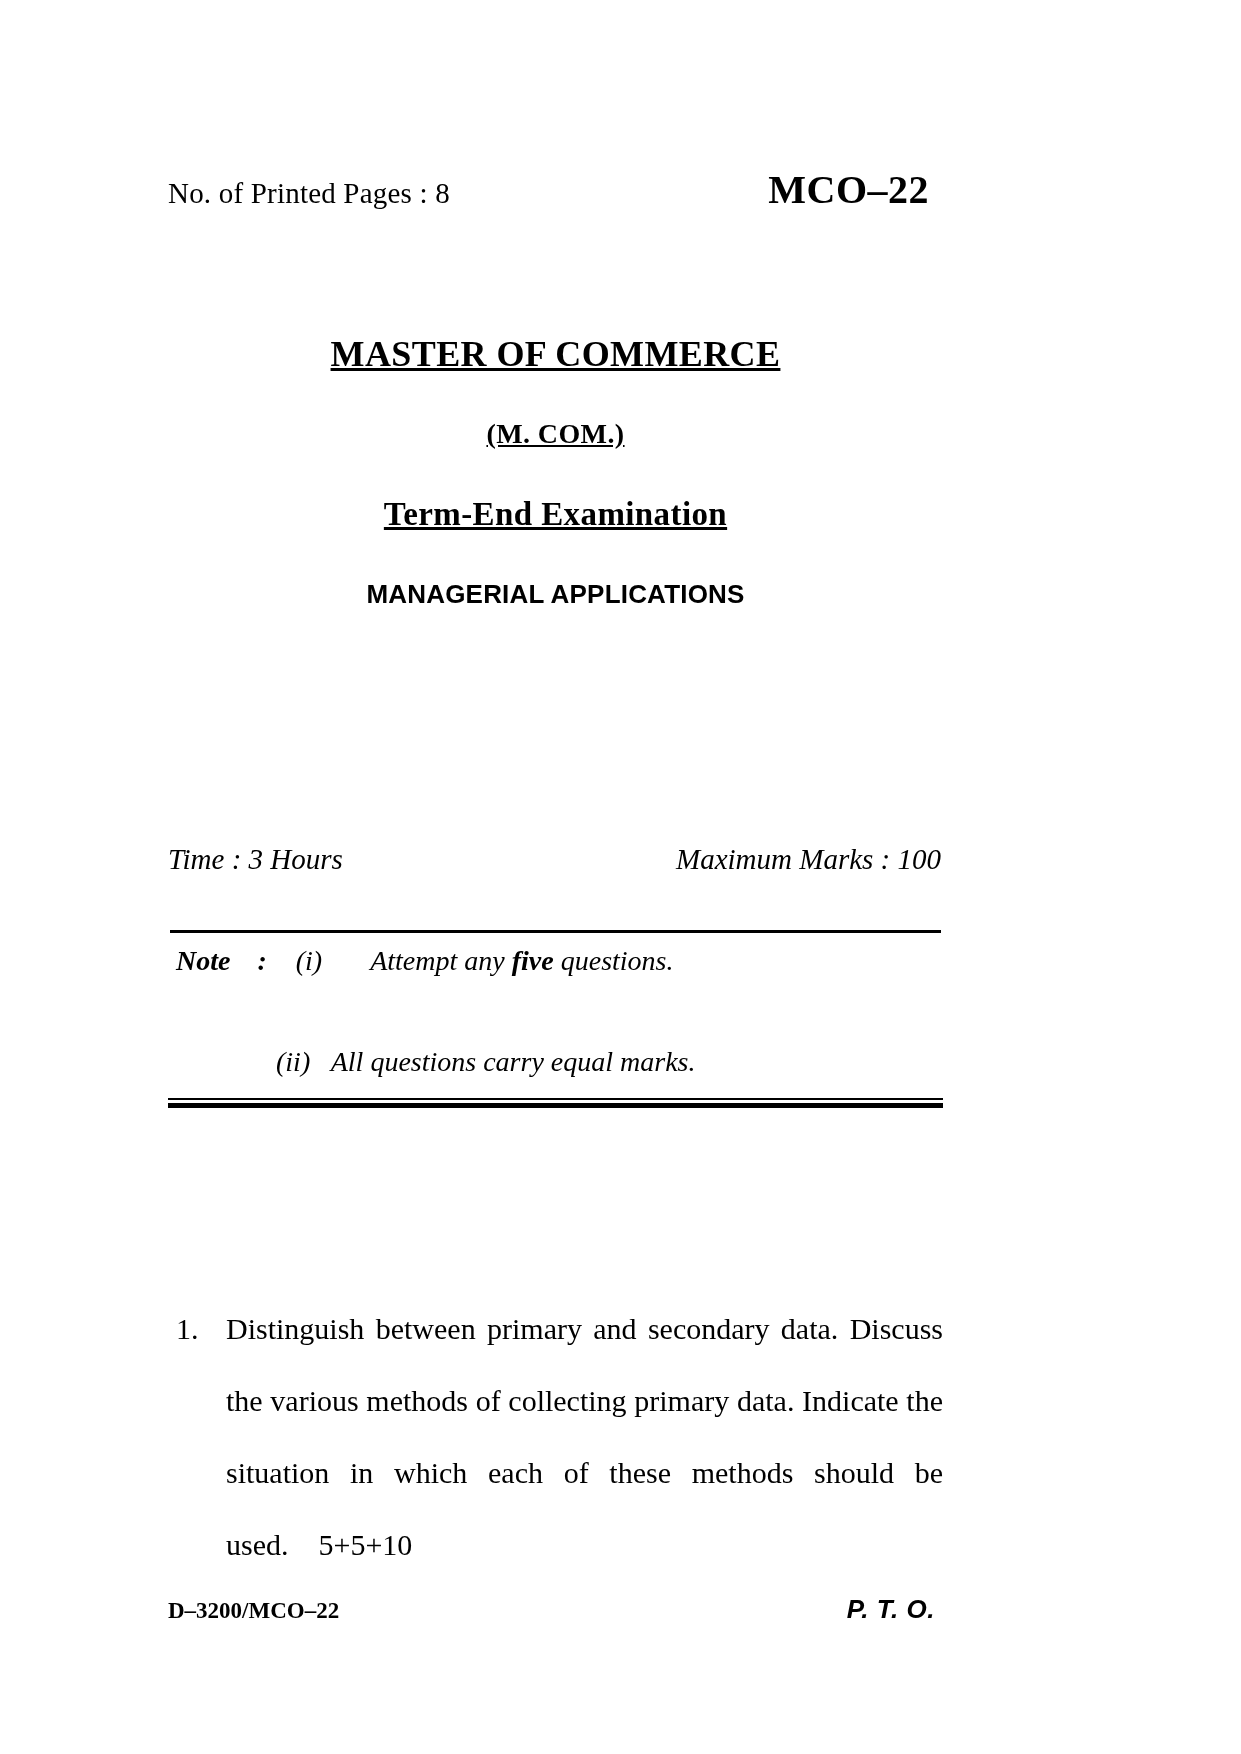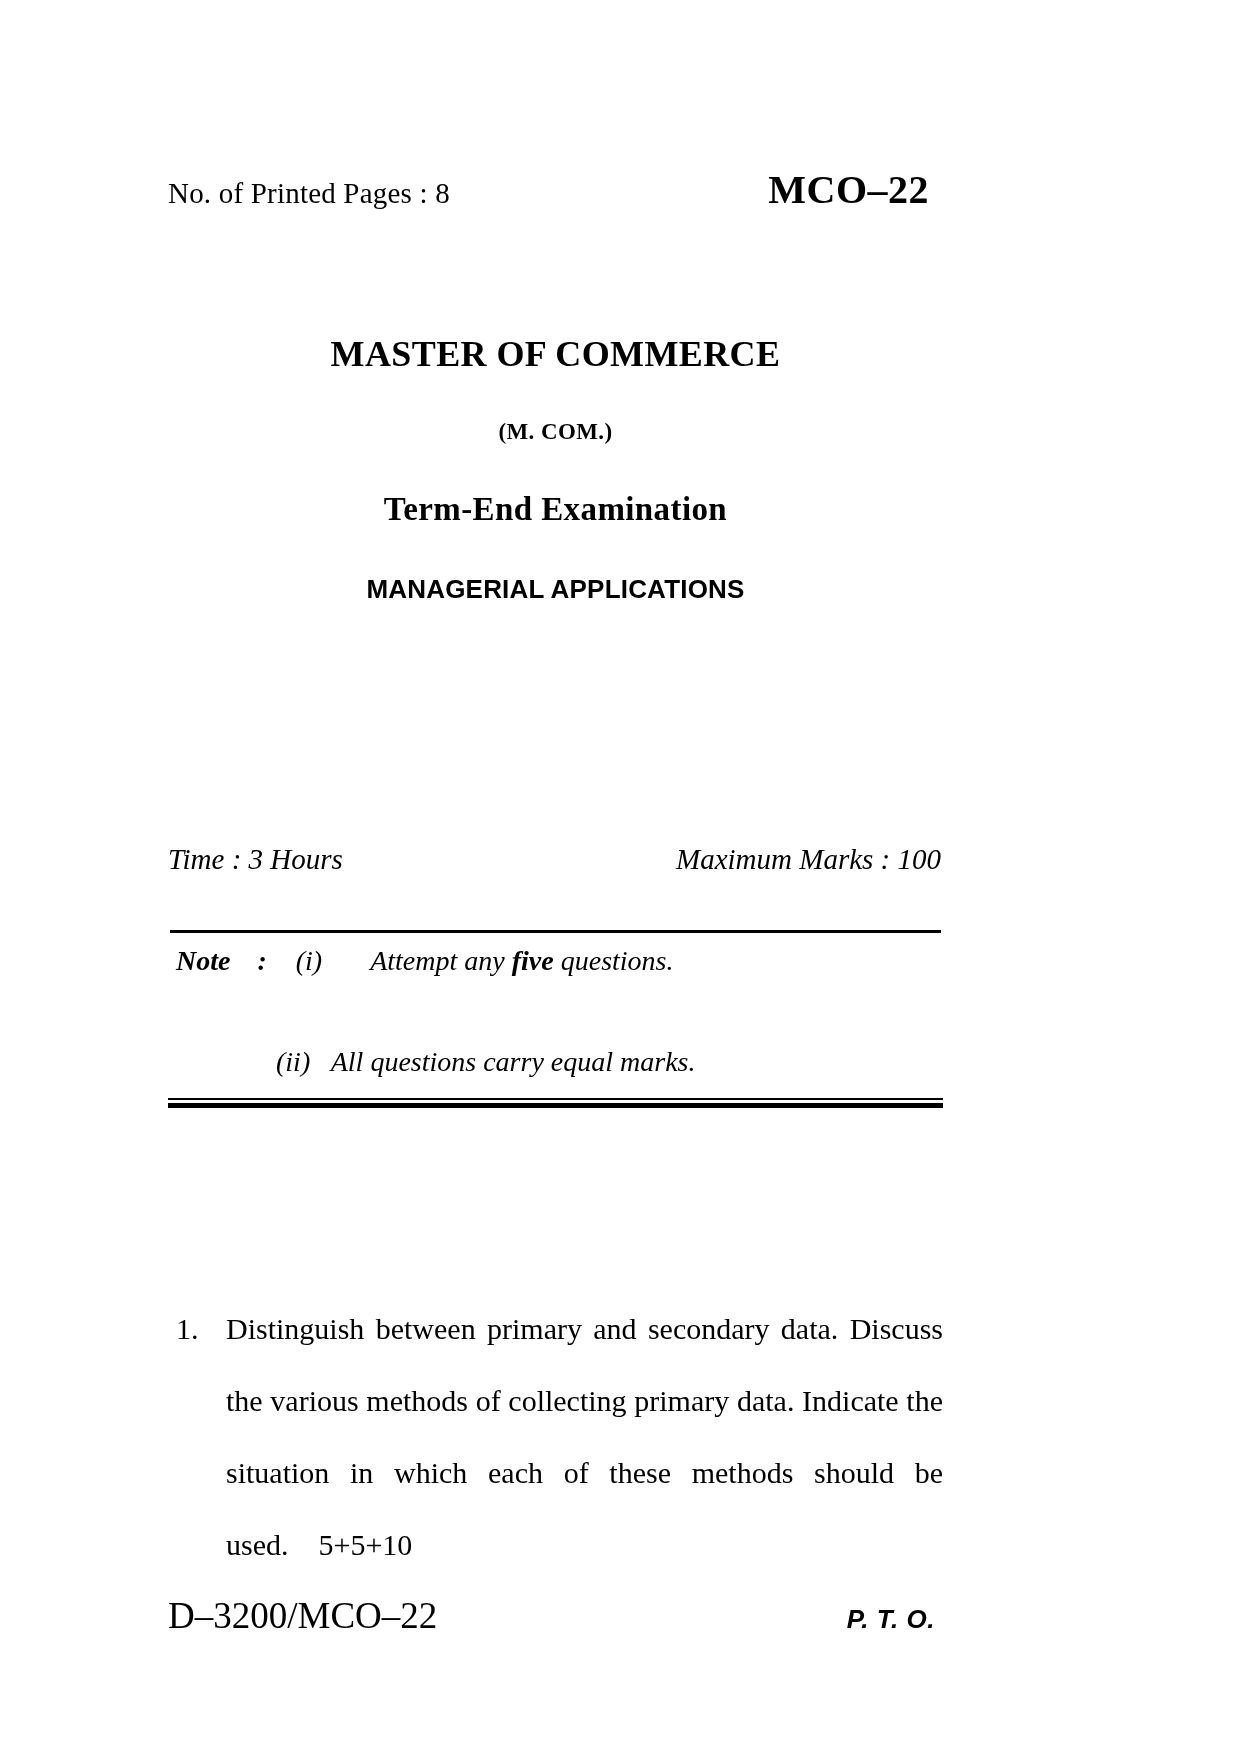--- a/index.html
+++ b/index.html
@@ -60,23 +60,24 @@
     position: absolute;
     left: 0;
     top: 336px;
     width: 775px;
     text-align: center;
   }
   .t-line {
     font-family: "Liberation Serif", "DejaVu Serif", serif;
     font-weight: bold;
     letter-spacing: 0.4px;
+    text-decoration: underline;
   }
   .t-main   { font-size: 36px; line-height: 1; padding-bottom: 48px; }
-  .t-sub    { font-size: 23px; line-height: 1; padding-bottom: 50px; }
+  .t-sub    { font-size: 28px; line-height: 1; padding-bottom: 50px; }
   .t-term   { font-size: 33px; line-height: 1; padding-bottom: 50px; }
   .t-date   { font-size: 32px; line-height: 1; padding-bottom: 46px; }
 
   .subject {
     font-family: "Liberation Sans", "DejaVu Sans", sans-serif;
     font-weight: bold;
     font-size: 26px;
     letter-spacing: 0.2px;
     line-height: 1;
   }
@@ -196,22 +197,22 @@
     position: absolute;
     left: 0;
     top: 1594px;
     width: 775px;
     display: flex;
     justify-content: space-between;
     align-items: baseline;
   }
   .footer-left {
     font-family: "Liberation Serif", "DejaVu Serif", serif;
-    font-weight: normal;
-    font-size: 37px;
+    font-weight: bold;
+    font-size: 23px;
     white-space: nowrap;
   }
   .footer-right {
     font-family: "Liberation Sans", "DejaVu Sans", sans-serif;
     font-weight: bold;
     font-size: 26px;
     letter-spacing: 0.5px;
     white-space: nowrap;
     padding-right: 8px;
     font-style: italic;

